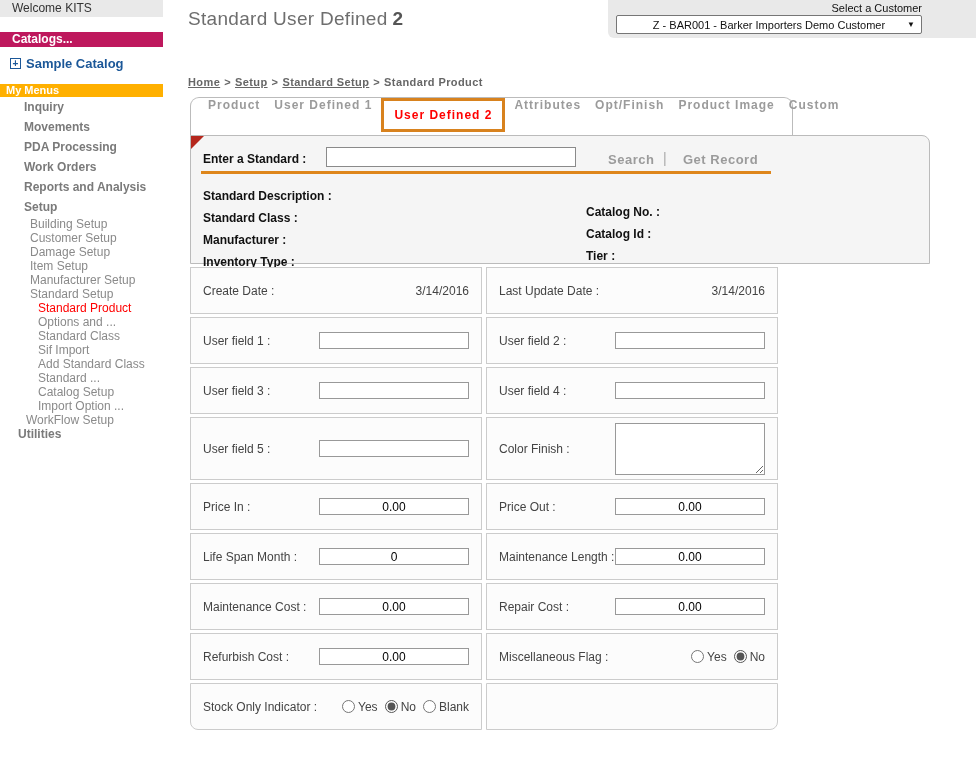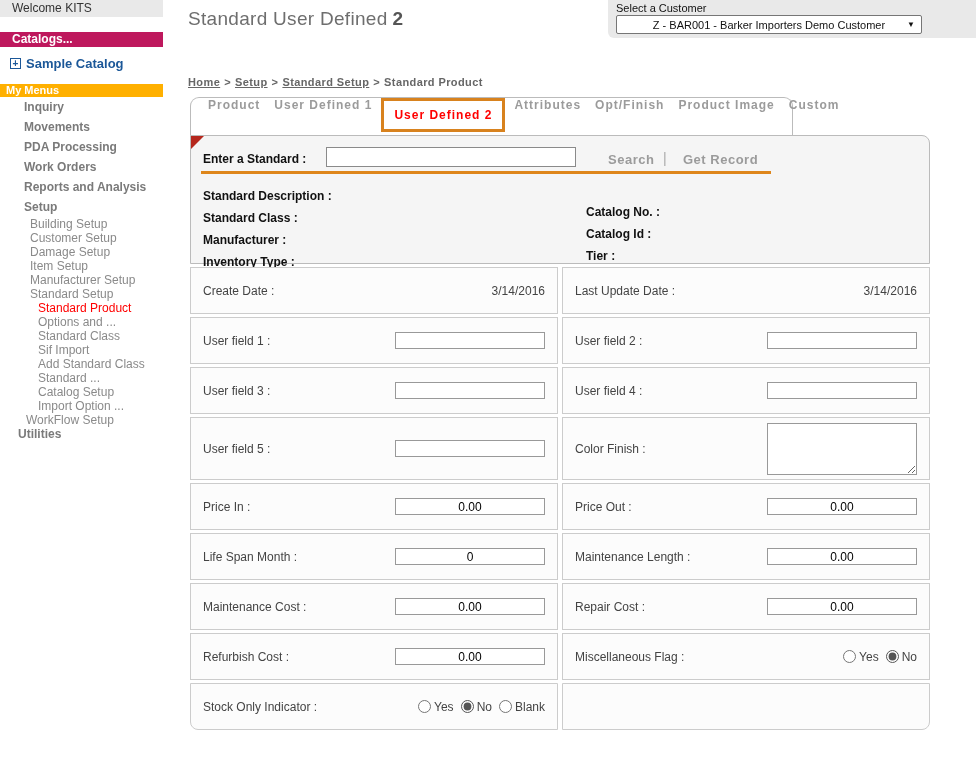--- a/index.html
+++ b/index.html
@@ -4,21 +4,21 @@
 <style>
   html,body{margin:0;padding:0;background:#fff;}
   #app{position:relative;width:976px;height:760px;overflow:hidden;
        font-family:"Liberation Sans",sans-serif;background:#fff;}
 
   
   .welcome-strip{position:absolute;left:0;top:0;width:163px;height:17px;background:#e9e9e9;
     font-size:12px;color:#333;line-height:17px;padding-left:12px;box-sizing:border-box;}
   .customer-box{position:absolute;left:608px;top:0;width:368px;height:38px;background:#e9e9e9;
     border-radius:0 0 0 6px;}
-  .customer-inner{width:306px;margin:2px 0 16px 8px;text-align:left;}
+  .customer-inner{width:306px;margin:2px 0 16px 8px;text-align:right;}
   .customer-label{font-size:11px;color:#111;display:block;}
   .customer-select{margin-top:1px;height:17px;background:#fff;border:1px solid #767676;border-radius:2px;
     display:flex;align-items:center;justify-content:center;position:relative;font-size:11px;color:#111;cursor:pointer;}
   .customer-select .arrow{position:absolute;right:6px;top:4px;font-size:8px;color:#111;}
 
   
   .catalogs-bar{position:absolute;left:0;top:32px;width:163px;height:15px;background:#be185d;color:#fff;
     font-weight:bold;font-size:12px;line-height:15px;padding-left:12px;box-sizing:border-box;cursor:pointer;}
   .sample-catalog{position:absolute;left:10px;top:56px;display:flex;align-items:center;color:#1b5798;
     font-weight:bold;font-size:13px;cursor:pointer;}
@@ -62,21 +62,21 @@
   .btn-getrecord{left:492px;}
   .orange-line{position:absolute;left:10px;top:35px;width:570px;height:3px;background:#de861b;}
   .summary{position:absolute;left:0;top:44px;width:100%;}
   .sumrow{position:relative;height:22px;font-weight:bold;font-size:12px;color:#111;}
   .sumrow .l{position:absolute;left:12px;top:9px;}
   .sumrow .r{position:absolute;left:395px;top:3px;}
 
   
   .form-rows{position:absolute;left:190px;top:267px;width:740px;}
   .frow{display:flex;gap:4px;margin-bottom:3px;}
-  .fcell{position:relative;width:368px;height:47px;border:1px solid #ccc;background:#fcfcfc;
+  .fcell{position:relative;width:292px;height:47px;border:1px solid #ccc;background:#fcfcfc;
     display:flex;align-items:center;justify-content:space-between;padding:0 12px;box-sizing:border-box;}
   .frow-tall .fcell{height:63px;}
   .flabel{font-size:12px;color:#444;}
   .fstatic{font-size:12px;color:#444;}
   .finput{width:150px;height:17px;border:1px solid #999;font-size:12px;padding:0 3px;box-sizing:border-box;background:#fff;}
   .fnum{text-align:center;}
   .ftextarea{width:150px;height:52px;border:1px solid #999;font-size:12px;box-sizing:border-box;resize:both;background:#fff;}
   .fradios{display:flex;align-items:center;font-size:12px;color:#444;}
   .radio-opt{display:flex;align-items:center;margin-left:7px;cursor:pointer;}
   .radio-opt input{width:13px;height:13px;margin:0 3px 0 0;accent-color:#555;}

